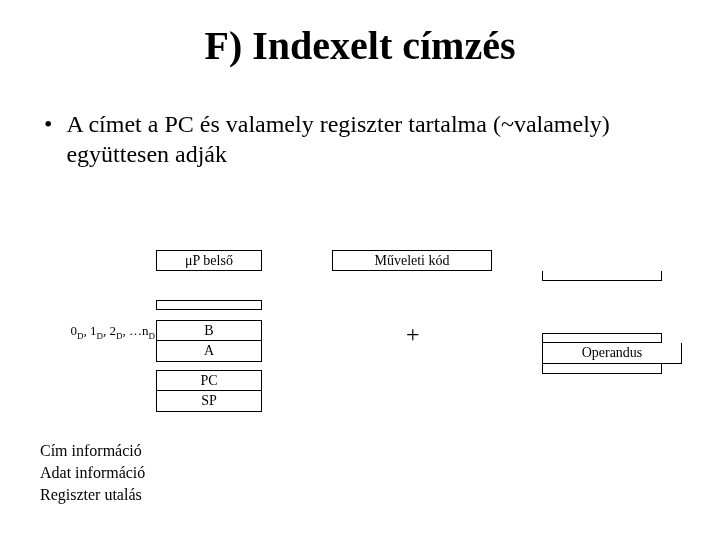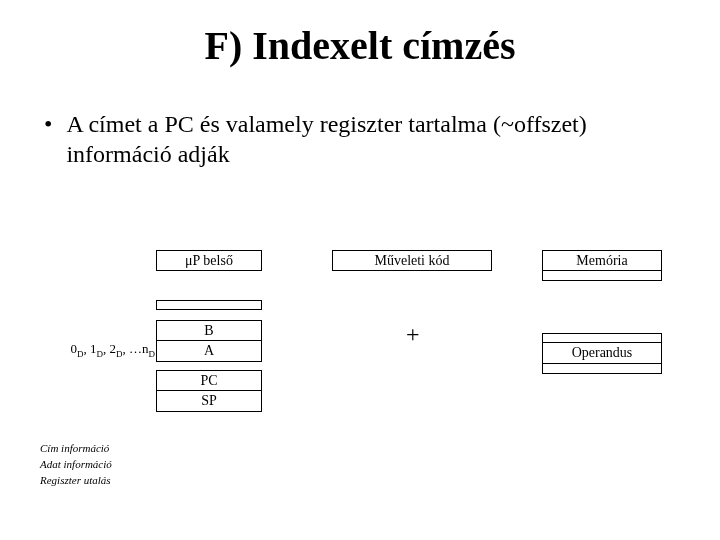--- a/index.html
+++ b/index.html
@@ -51,78 +51,76 @@
   .up-belso { left: 156px; top: 12px; width: 106px; height: 21px; }
   .regiszterei { left: 156px; top: 33px; width: 106px; border-top: none; height: 21px; }
   .thin1 { left: 156px; top: 62px; width: 106px; height: 10px; }
   .b-reg { left: 156px; top: 82px; width: 106px; height: 21px; }
   .a-reg { left: 156px; top: 103px; width: 106px; border-top: none; height: 21px; }
   .pc-reg { left: 156px; top: 132px; width: 106px; height: 21px; }
   .sp-reg { left: 156px; top: 153px; width: 106px; border-top: none; height: 21px; }
   
   .databus {
     position: absolute;
-    left: 40px; top: 103px;
+    left: 40px; top: 85px;
     font-size: 13px;
     width: 115px;
     text-align: right;
   }
   .databus sub { font-size: 9px; vertical-align: sub; }
   
   .muv-kod { left: 332px; top: 12px; width: 160px; height: 21px; }
   .plus {
     position: absolute;
     left: 406px; top: 83px;
     font-size: 24px;
   }
   
   .mem-hdr { left: 542px; top: 12px; width: 120px; height: 21px; }
   .mem-half-top { left: 542px; top: 33px; width: 120px; height: 10px; border-top: none; }
   .mem-mid { left: 542px; top: 95px; width: 120px; height: 10px; }
-  .mem-op { left: 542px; top: 105px; width: 120px; height: 21px; border-top: none; font-size: 14px; }
+  .mem-op { left: 542px; top: 105px; width: 140px; height: 21px; border-top: none; font-size: 14px; }
   .mem-half-bot { left: 542px; top: 126px; width: 120px; height: 10px; border-top: none; }
   
   .legend {
     position: absolute;
     left: 40px;
     top: 204px;
-    font-size: 11px;
-    font-style: italic;
+    font-size: 16px;
   }
   .legend div { margin-bottom: 4px; }
 </style>
 </head>
 <body>
 
 <div class="title">F) Indexelt címzés</div>
 
 <div class="bullet-wrap">
   <div class="bullet">
     <span class="dot">•</span>
-    <span>A címet a PC és valamely regiszter tartalma (~offszet) információ adják</span>
+    <span>A címet a PC és valamely regiszter tartalma (~valamely) együttesen adják</span>
   </div>
 </div>
 
 <div class="diagram">
 
   <div class="box up-belso">μP belső</div>
   <div class="box thin1"></div>
   <div class="box b-reg">B</div>
   <div class="box a-reg">A</div>
   <div class="box sp-reg">SP</div>
   <div class="box pc-reg">PC</div>
 
   <div class="databus">
     <span>0</span><sub>D</sub><span>, 1</span><sub>D</sub><span>, 2</span><sub>D</sub><span>, …n</span><sub>D</sub>
   </div>
 
   <div class="box muv-kod">Műveleti kód</div>
   <div class="plus">+</div>
 
-  <div class="box mem-hdr">Memória</div>
   <div class="box mem-half-top"></div>
   <div class="box mem-mid"></div>
   <div class="box mem-op">Operandus</div>
   <div class="box mem-half-bot"></div>
 
   <div class="legend">
     <div>Cím információ</div>
     <div>Adat információ</div>
     <div>Regiszter utalás</div>
   </div>

